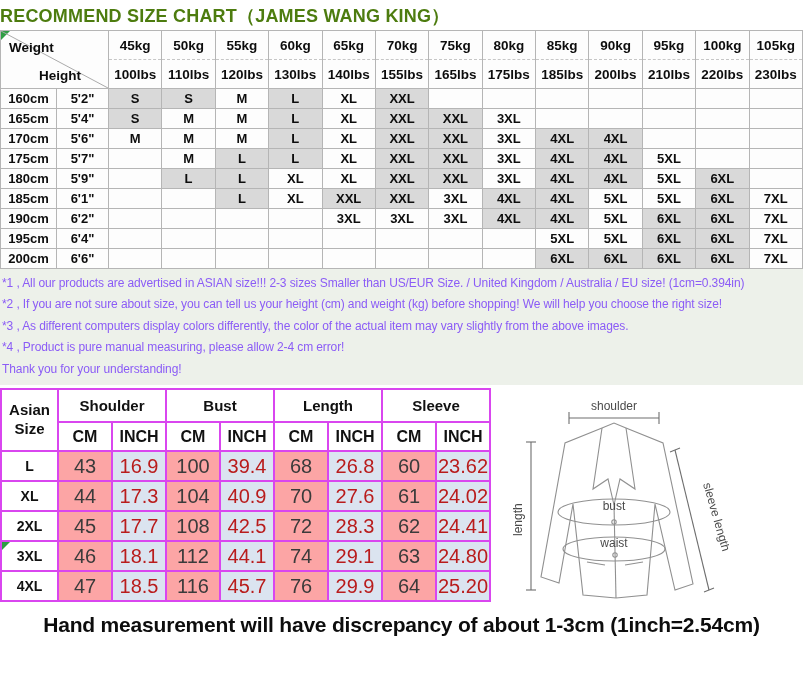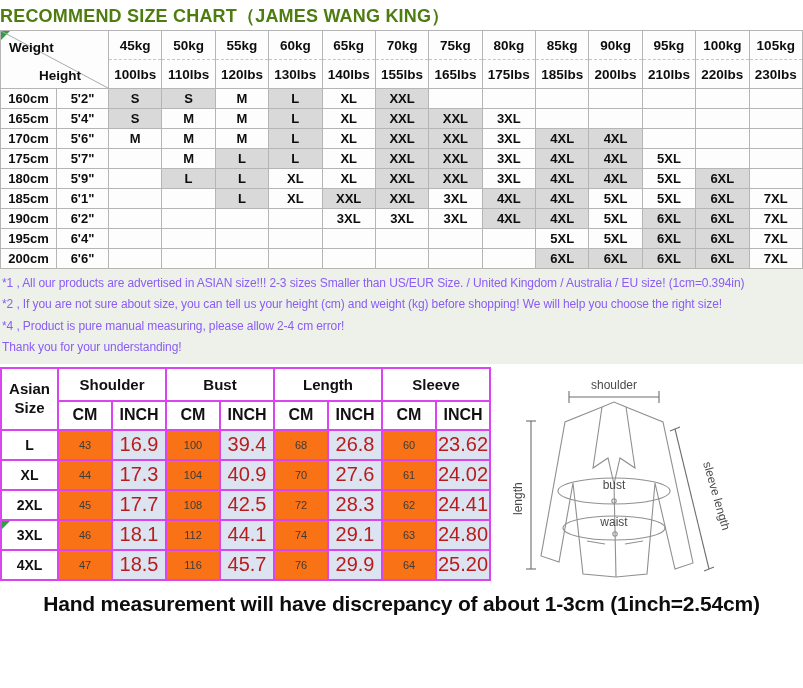--- a/index.html
+++ b/index.html
@@ -48,21 +48,21 @@
   .bottom { display:flex; align-items:flex-start; background:#fff; padding-top:3px; }
   #measure-table { width:491px; table-layout:fixed; }
   #measure-table td {
     border:2px solid #d946ef; text-align:center; vertical-align:middle;
     padding:0; overflow:hidden; background:#fff;
   }
   #measure-table td.group { font-size:15px; font-weight:bold; height:33px; }
   #measure-table td.sub   { font-size:16px; font-weight:bold; height:29px; }
   #measure-table td.mcorner { font-size:15px; font-weight:bold; line-height:1.25; }
   #measure-table td.mlabel { font-size:14px; font-weight:bold; height:30px; position:relative; }
-  #measure-table td.cmcell { background:#f97316; color:#3b3b3b; font-size:11px; }
+  #measure-table td.cmcell { background:#fca5a5; color:#3b3b3b; font-size:20px; }
   #measure-table td.incell { background:#dbe4f0; color:#b91c1c; font-size:20px; }
   #measure-table td.marker::before {
     content:""; position:absolute; top:0; left:0;
     border-top:8px solid #2f9e44; border-right:8px solid transparent;
   }
   .diagram { margin-left:16px; margin-top:4px; }
   .diagram svg text { font-family:"Liberation Sans", sans-serif; fill:#4a4a4a; }
 
   
   .footer {
@@ -272,20 +272,21 @@
         <td class="gray">6XL</td>
         <td class="gray">6XL</td>
         <td class="">7XL</td>
       </tr>
     </tbody>
 </table>
 
 <div class="notes">
   <p>*1 , All our products are advertised in ASIAN size!!! 2-3 sizes Smaller than US/EUR Size. / United Kingdom / Australia / EU size! (1cm=0.394in)</p>
   <p>*2 , If you are not sure about size, you can tell us your height (cm) and weight (kg) before shopping! We will help you choose the right size!</p>
+  <p>*3 , As different computers display colors differently, the color of the actual item may vary slightly from the above images.</p>
   <p>*4 , Product is pure manual measuring, please allow 2-4 cm error!</p>
   <p>Thank you for your understanding!</p>
 </div>
 
 <div class="bottom">
   <table id="measure-table">
     <colgroup>
         <col style="width:57px">
       </colgroup>
     <thead>

